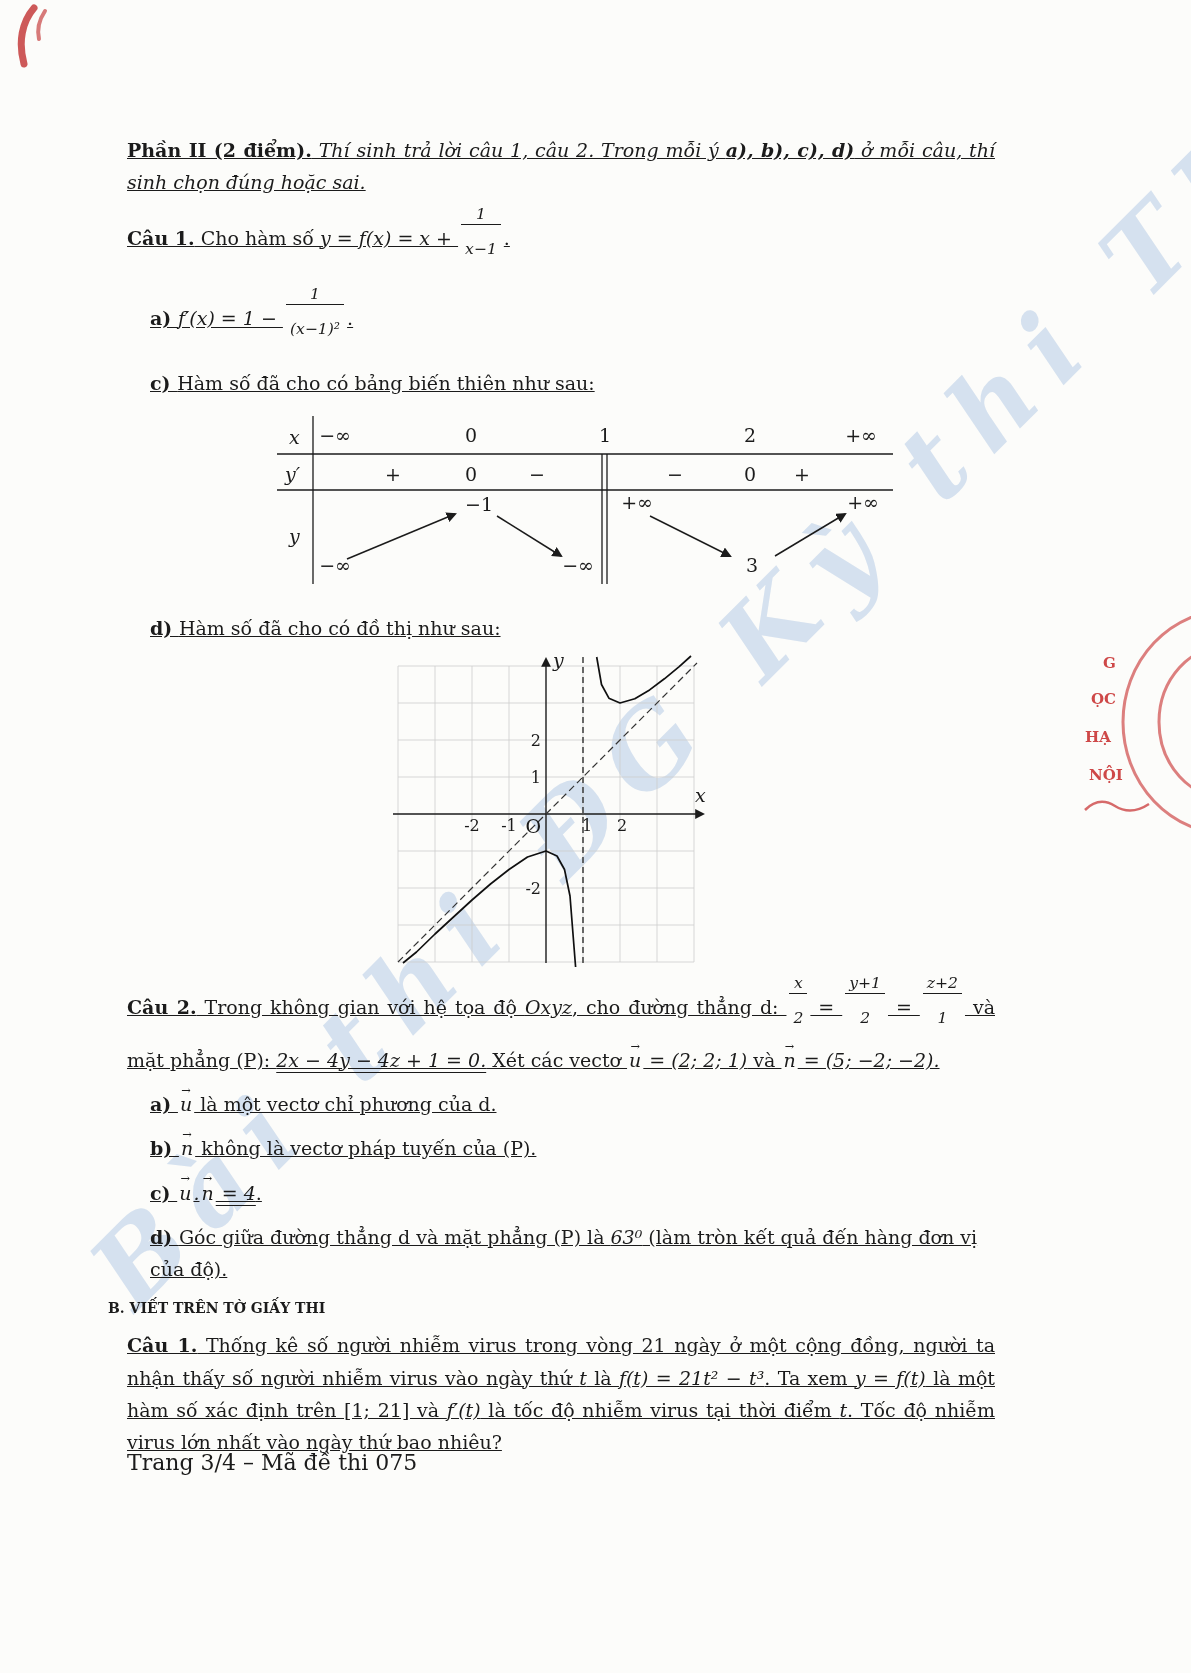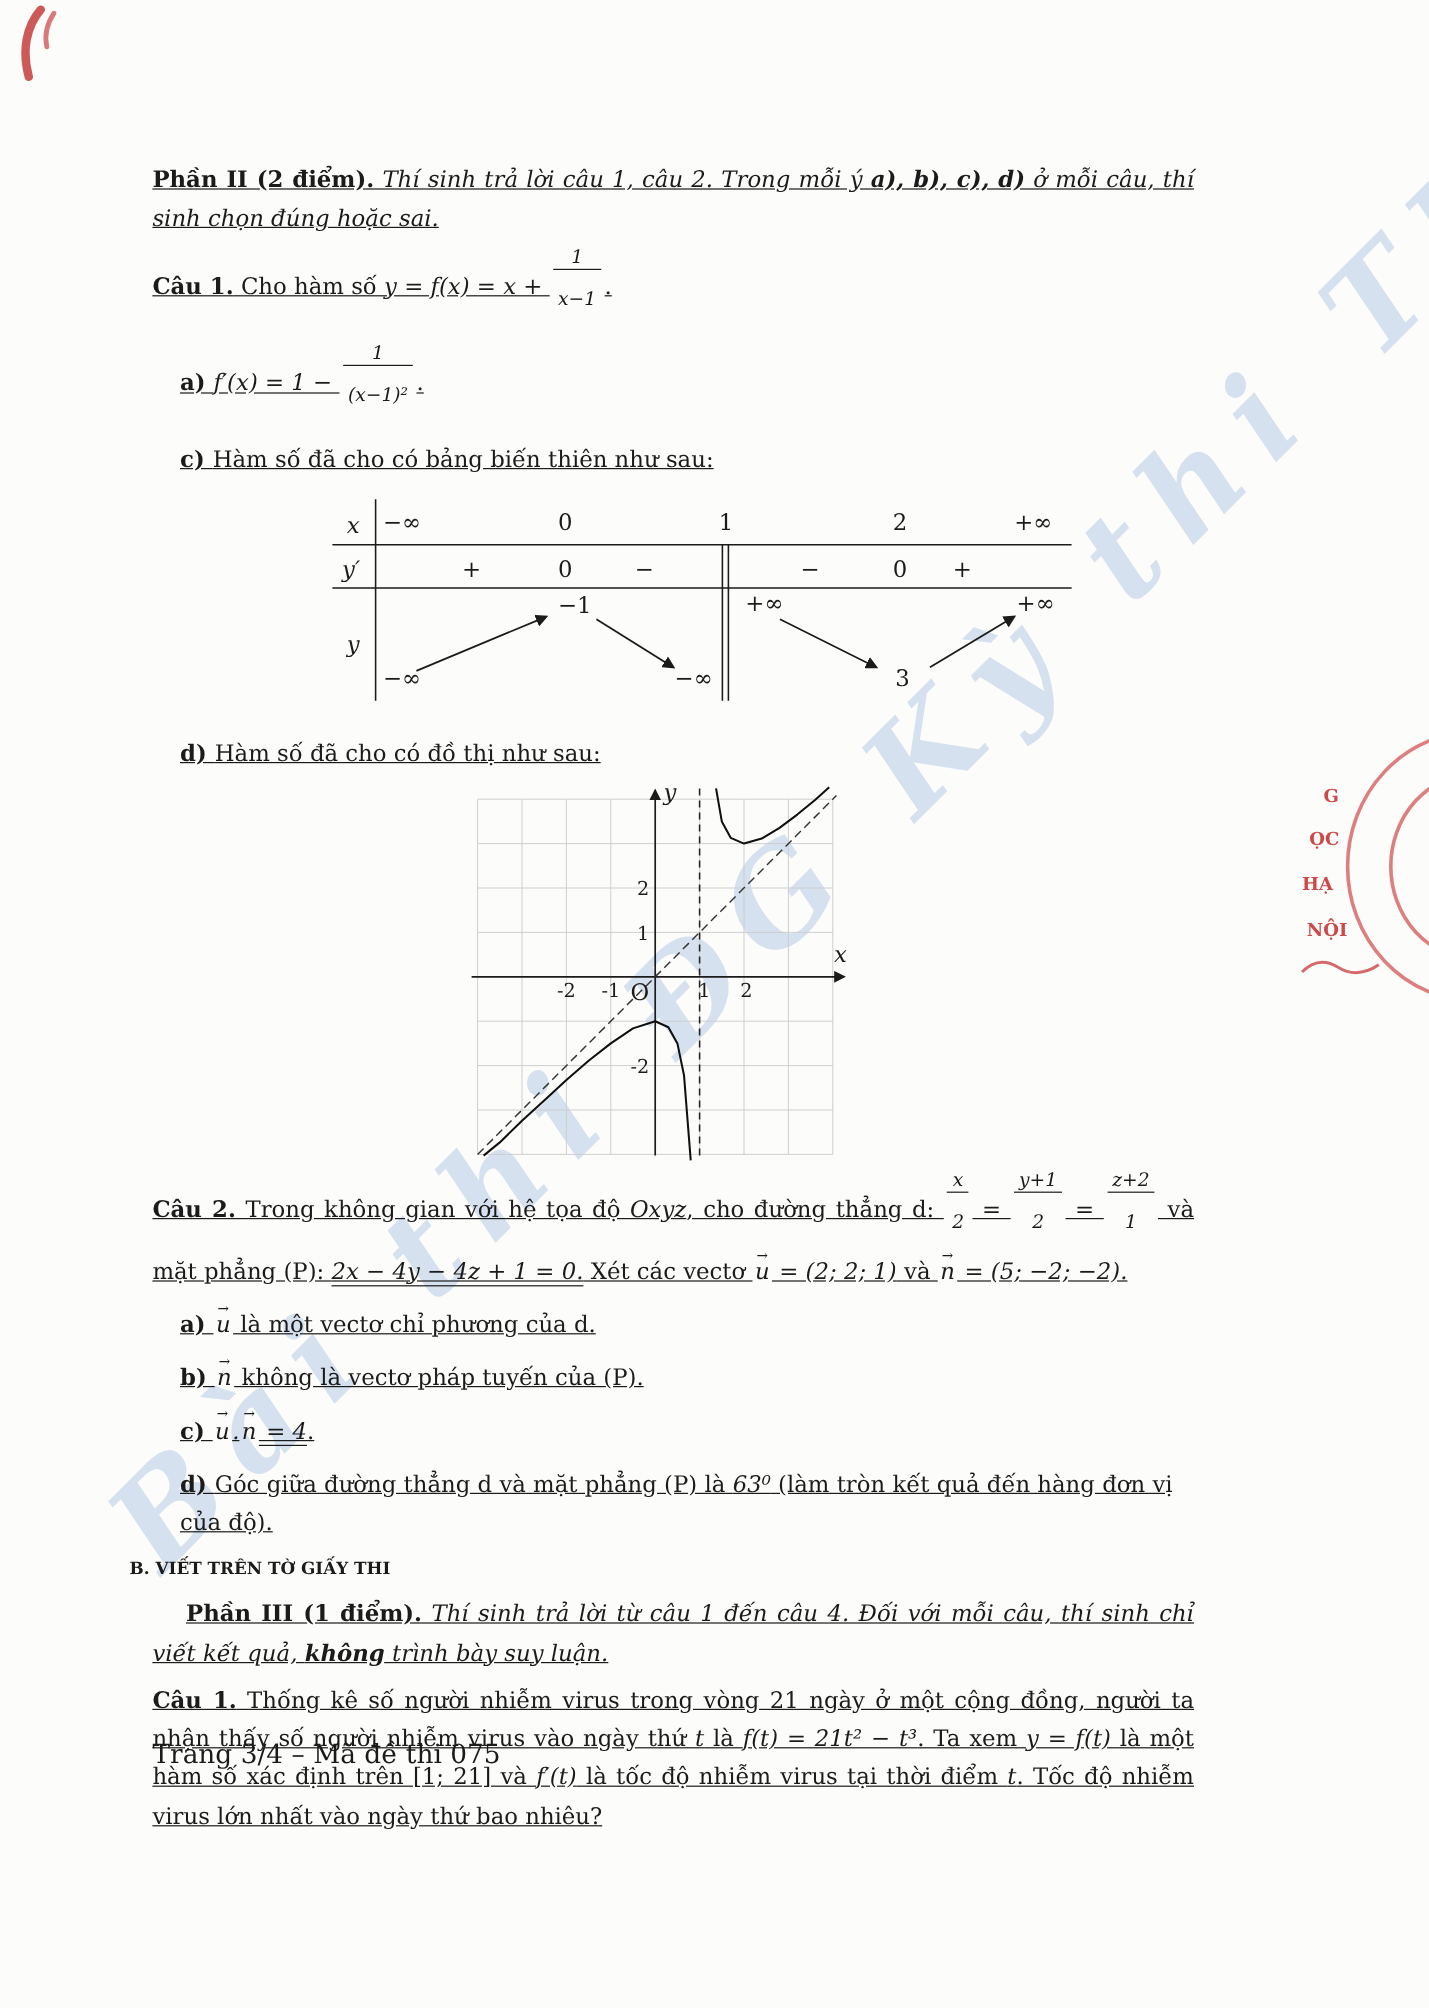--- a/index.html
+++ b/index.html
@@ -166,21 +166,20 @@
         <span class="den">1</span>
       </span><span class="seg-n"> và mặt phẳng (P): </span><span class="seg-mu">2x − 4y − 4z + 1 = 0.</span><span class="seg-n"> Xét các vectơ </span><span class="seg-v">u</span><span class="seg-m"> = (2; 2; 1)</span><span class="seg-n"> và </span><span class="seg-v">n</span><span class="seg-m"> = (5; −2; −2).</span></p>
 
   <p class="p item"><span class="seg-b">a) </span><span class="seg-v">u</span><span class="seg-n"> là một vectơ chỉ phương của d.</span></p>
   <p class="p item"><span class="seg-b">b) </span><span class="seg-v">n</span><span class="seg-n"> không là vectơ pháp tuyến của (P).</span></p>
   <p class="p item"><span class="seg-b">c) </span><span class="seg-v">u</span><span class="seg-m">.</span><span class="seg-v">n</span><span class="seg-mu"> = 4</span><span class="seg-n">.</span></p>
   <p class="p item"><span class="seg-b">d) </span><span class="seg-n">Góc giữa đường thẳng d và mặt phẳng (P) là </span><span class="seg-m">63⁰</span><span class="seg-n"> (làm tròn kết quả đến hàng đơn vị của độ).</span></p>
 
   <h2 class="section-b">B. VIẾT TRÊN TỜ GIẤY THI</h2>
 
-  <p class="p indent-first"><span class="seg-b">Phần III (1 điểm).</span><span class="seg-i"> Thí sinh trả lời từ câu 1 đến câu 4. Đối với mỗi câu, thí sinh chỉ viết kết quả, </span><span class="seg-bi">không</span><span class="seg-i"> trình bày suy luận.</span></p>
 
   <p class="p"><span class="seg-b">Câu 1.</span><span class="seg-n"> Thống kê số người nhiễm virus trong vòng 21 ngày ở một cộng đồng, người ta nhận thấy số người nhiễm virus vào ngày thứ </span><span class="seg-m">t</span><span class="seg-n"> là </span><span class="seg-m">f(t) = 21t² − t³</span><span class="seg-n">. Ta xem </span><span class="seg-m">y = f(t)</span><span class="seg-n"> là một hàm số xác định trên [1; 21] và </span><span class="seg-m">f′(t)</span><span class="seg-n"> là tốc độ nhiễm virus tại thời điểm </span><span class="seg-m">t</span><span class="seg-n">. Tốc độ nhiễm virus lớn nhất vào ngày thứ bao nhiêu?</span></p>
 
 </div>
 
 <div class="stamp">
   <svg width="130" height="230" viewBox="0 0 130 230">
     <g fill="none" stroke="rgba(198,44,44,0.6)" stroke-width="3">
       <ellipse cx="168" cy="112" rx="106" ry="112"></ellipse>
       <ellipse cx="168" cy="112" rx="70" ry="77"></ellipse>

